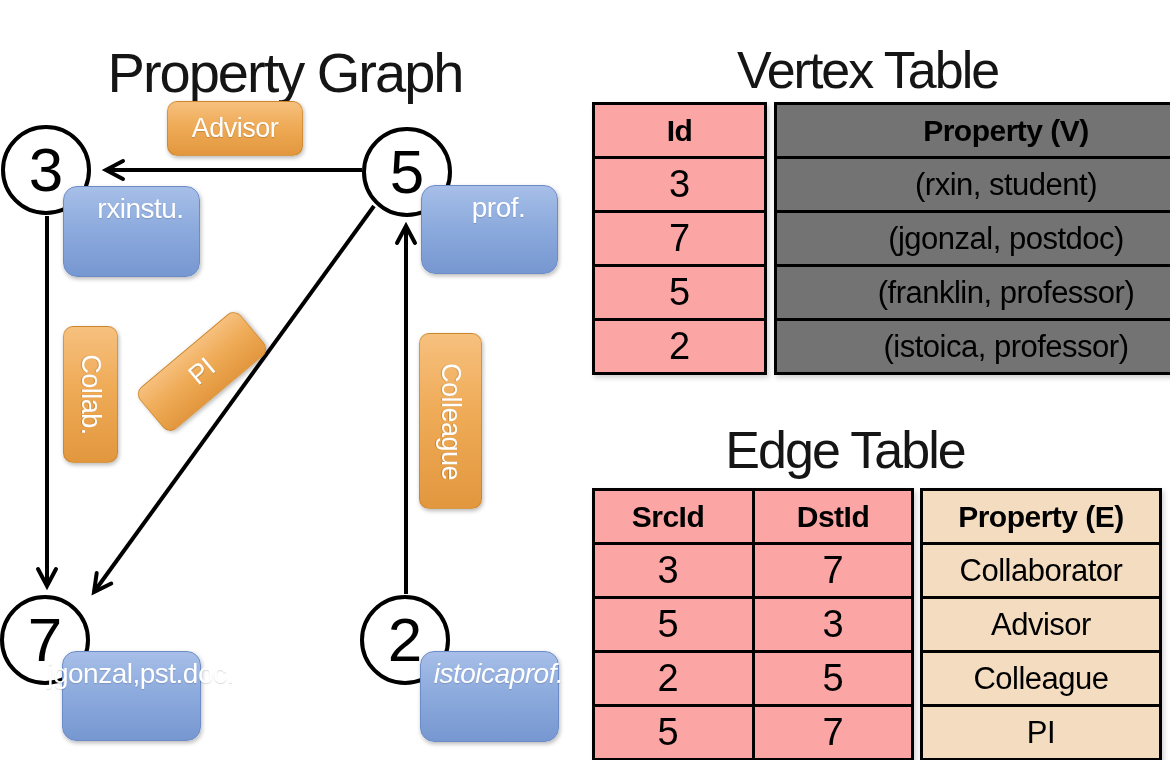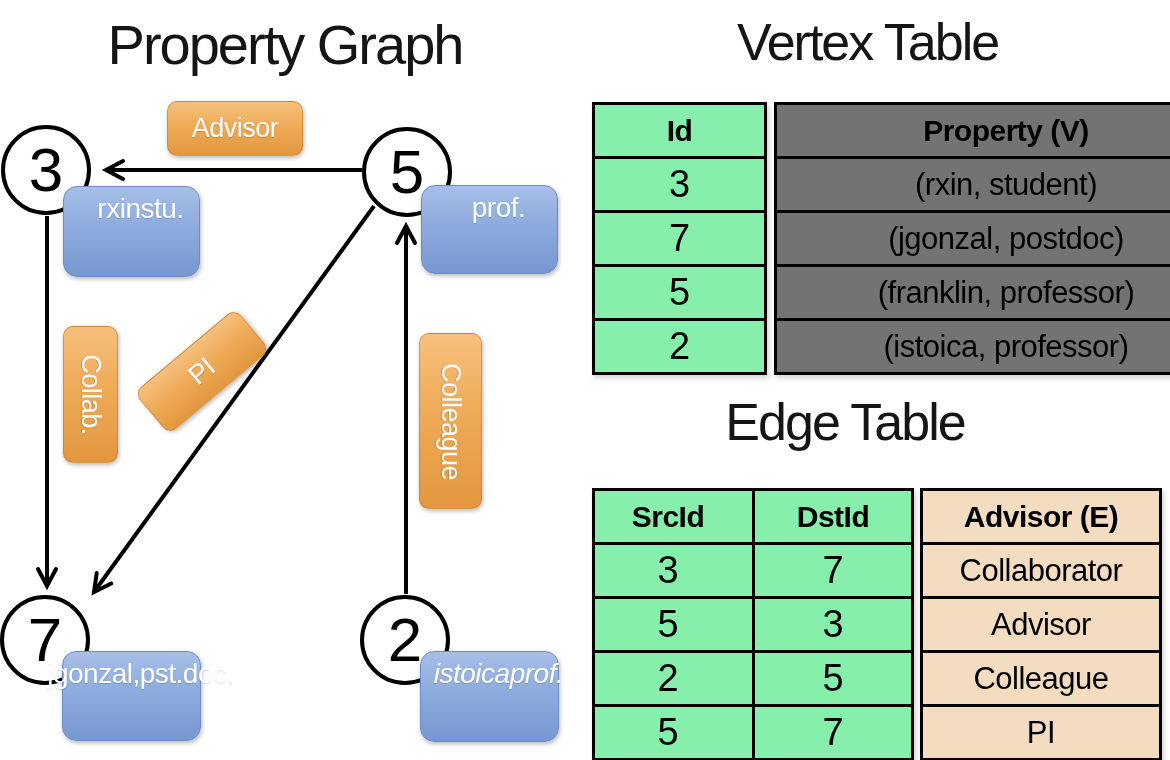--- a/index.html
+++ b/index.html
@@ -4,21 +4,21 @@
 <style>
   html,body{margin:0;padding:0;}
   body{
     width:1170px;height:760px;position:relative;background:#ffffff;
     font-family:"Liberation Sans","DejaVu Sans",sans-serif;color:#000;
     overflow:hidden;
   }
   
   .big-title{
     position:absolute;text-align:center;font-size:56px;font-weight:300;
-    letter-spacing:-2px;color:#151515;white-space:nowrap;
+    letter-spacing:-2px;color:#151515;white-space:nowrap;margin-top:28px;
   }
   #graph-title{left:0;top:12px;width:570px;}
   #vertex-table-title{left:595px;top:12px;width:545px;font-size:52px;}
   #edge-table-title{left:585px;top:392px;width:520px;font-size:52px;}
 
   
   #graph-pane{position:absolute;left:0;top:0;width:585px;height:760px;}
   #edges-svg{position:absolute;left:0;top:0;}
   .gnode{
     position:absolute;width:90px;height:90px;border:4px solid #000;
@@ -56,21 +56,21 @@
   #vbox-rxin{left:63px;top:186px;width:137px;height:91px;}
   #vbox-franklin{left:421px;top:185px;width:137px;height:89px;}
   #vbox-jgonzal{left:62px;top:651px;width:139px;height:90px;}
   #vbox-istoica{left:420px;top:651px;width:139px;height:91px;font-style:italic;}
 
   
   .tbl-wrap{position:absolute;display:flex;align-items:flex-start;}
   #vertex-table{left:592px;top:102px;}
   #edge-table{left:592px;top:488px;}
   .subtable{
-    border:3px solid #000;background:#86efac;box-sizing:border-box;
+    border:3px solid #000;background:#fca5a5;box-sizing:border-box;
     box-shadow:2px 3px 5px rgba(0,0,0,0.18);
   }
   .trow{
     height:51px;display:flex;align-items:center;justify-content:center;
     border-top:3px solid #000;
   }
   .trow:first-child{border-top:none;}
   .th{font-weight:bold;font-size:30px;letter-spacing:-0.5px;}
   .td-num{font-size:38px;font-weight:300;}
   .td-text{font-size:31px;font-weight:300;letter-spacing:-0.5px;white-space:nowrap;}
@@ -183,19 +183,19 @@
     <div class="trow two-cells">
       <div class="cell-src td-num">2</div>
       <div class="cell-dst td-num">5</div>
     </div>
     <div class="trow two-cells">
       <div class="cell-src td-num">5</div>
       <div class="cell-dst td-num">7</div>
     </div>
   </div>
   <div id="et-prop-col" class="subtable">
-    <div class="trow th">Advisor (E)</div>
+    <div class="trow th">Property (E)</div>
     <div class="trow td-text">Collaborator</div>
     <div class="trow td-text">Advisor</div>
     <div class="trow td-text">Colleague</div>
     <div class="trow td-text">PI</div>
   </div>
 </div>
 
 </body></html>

